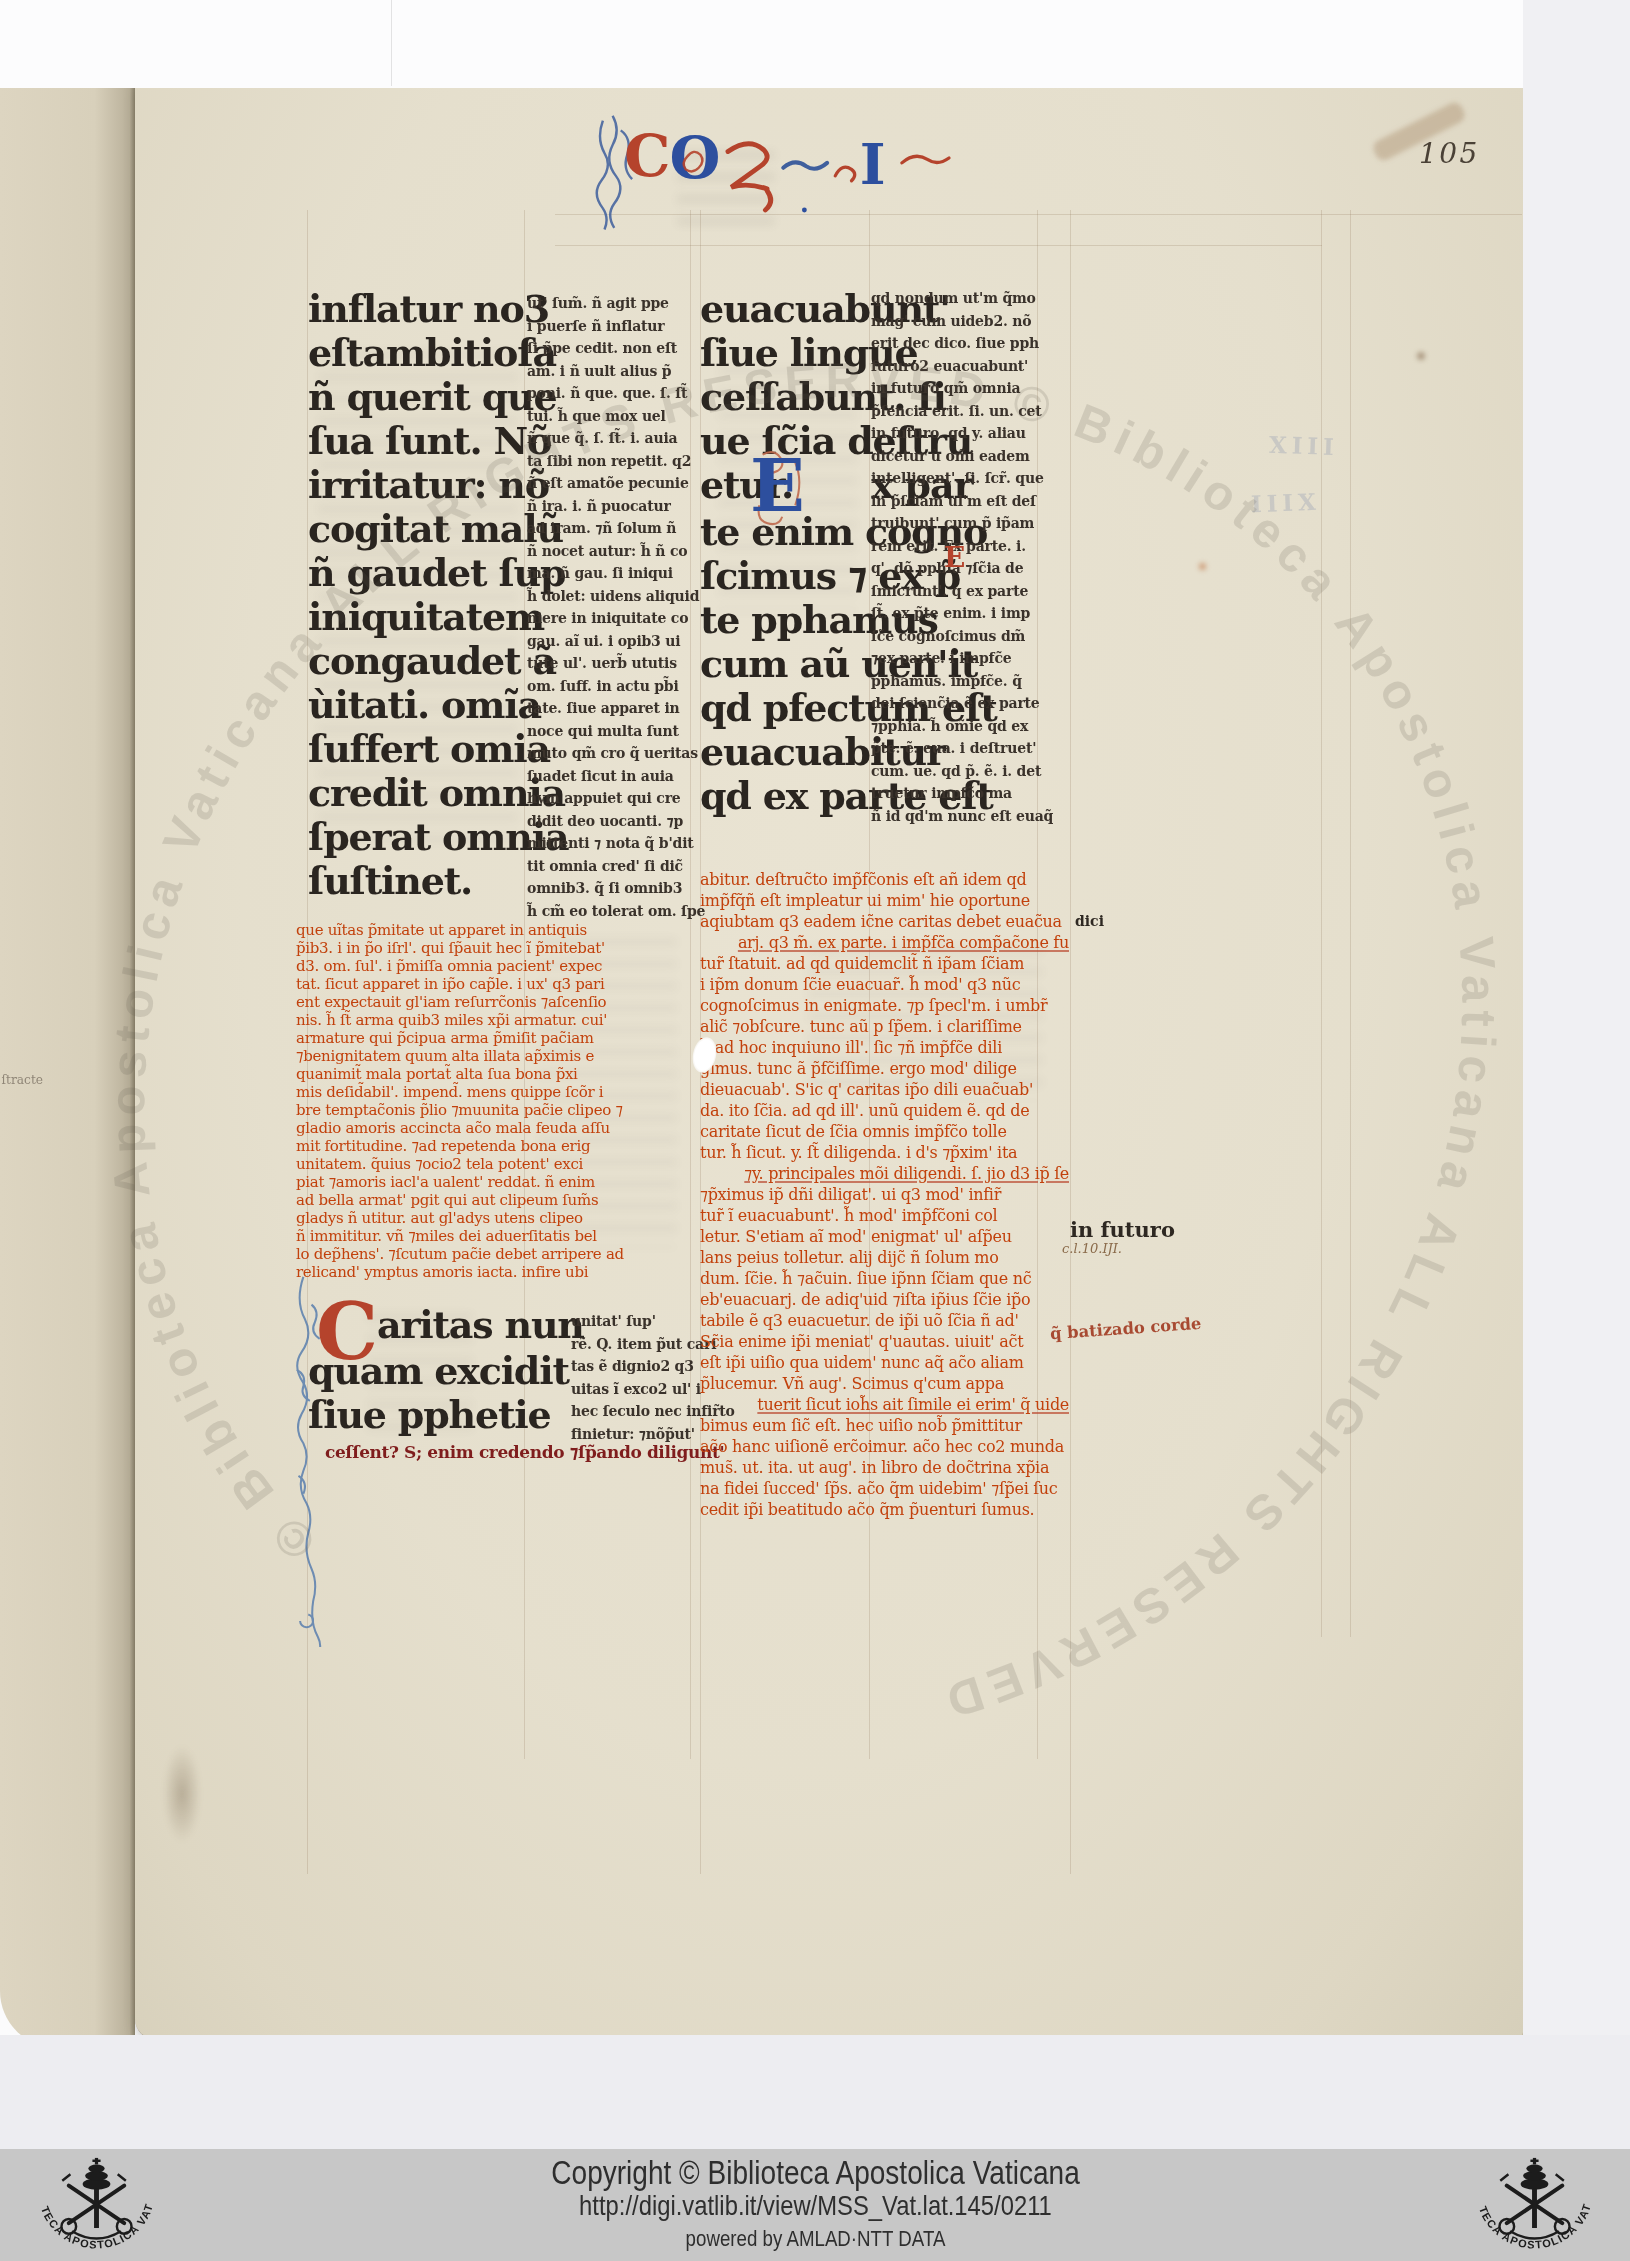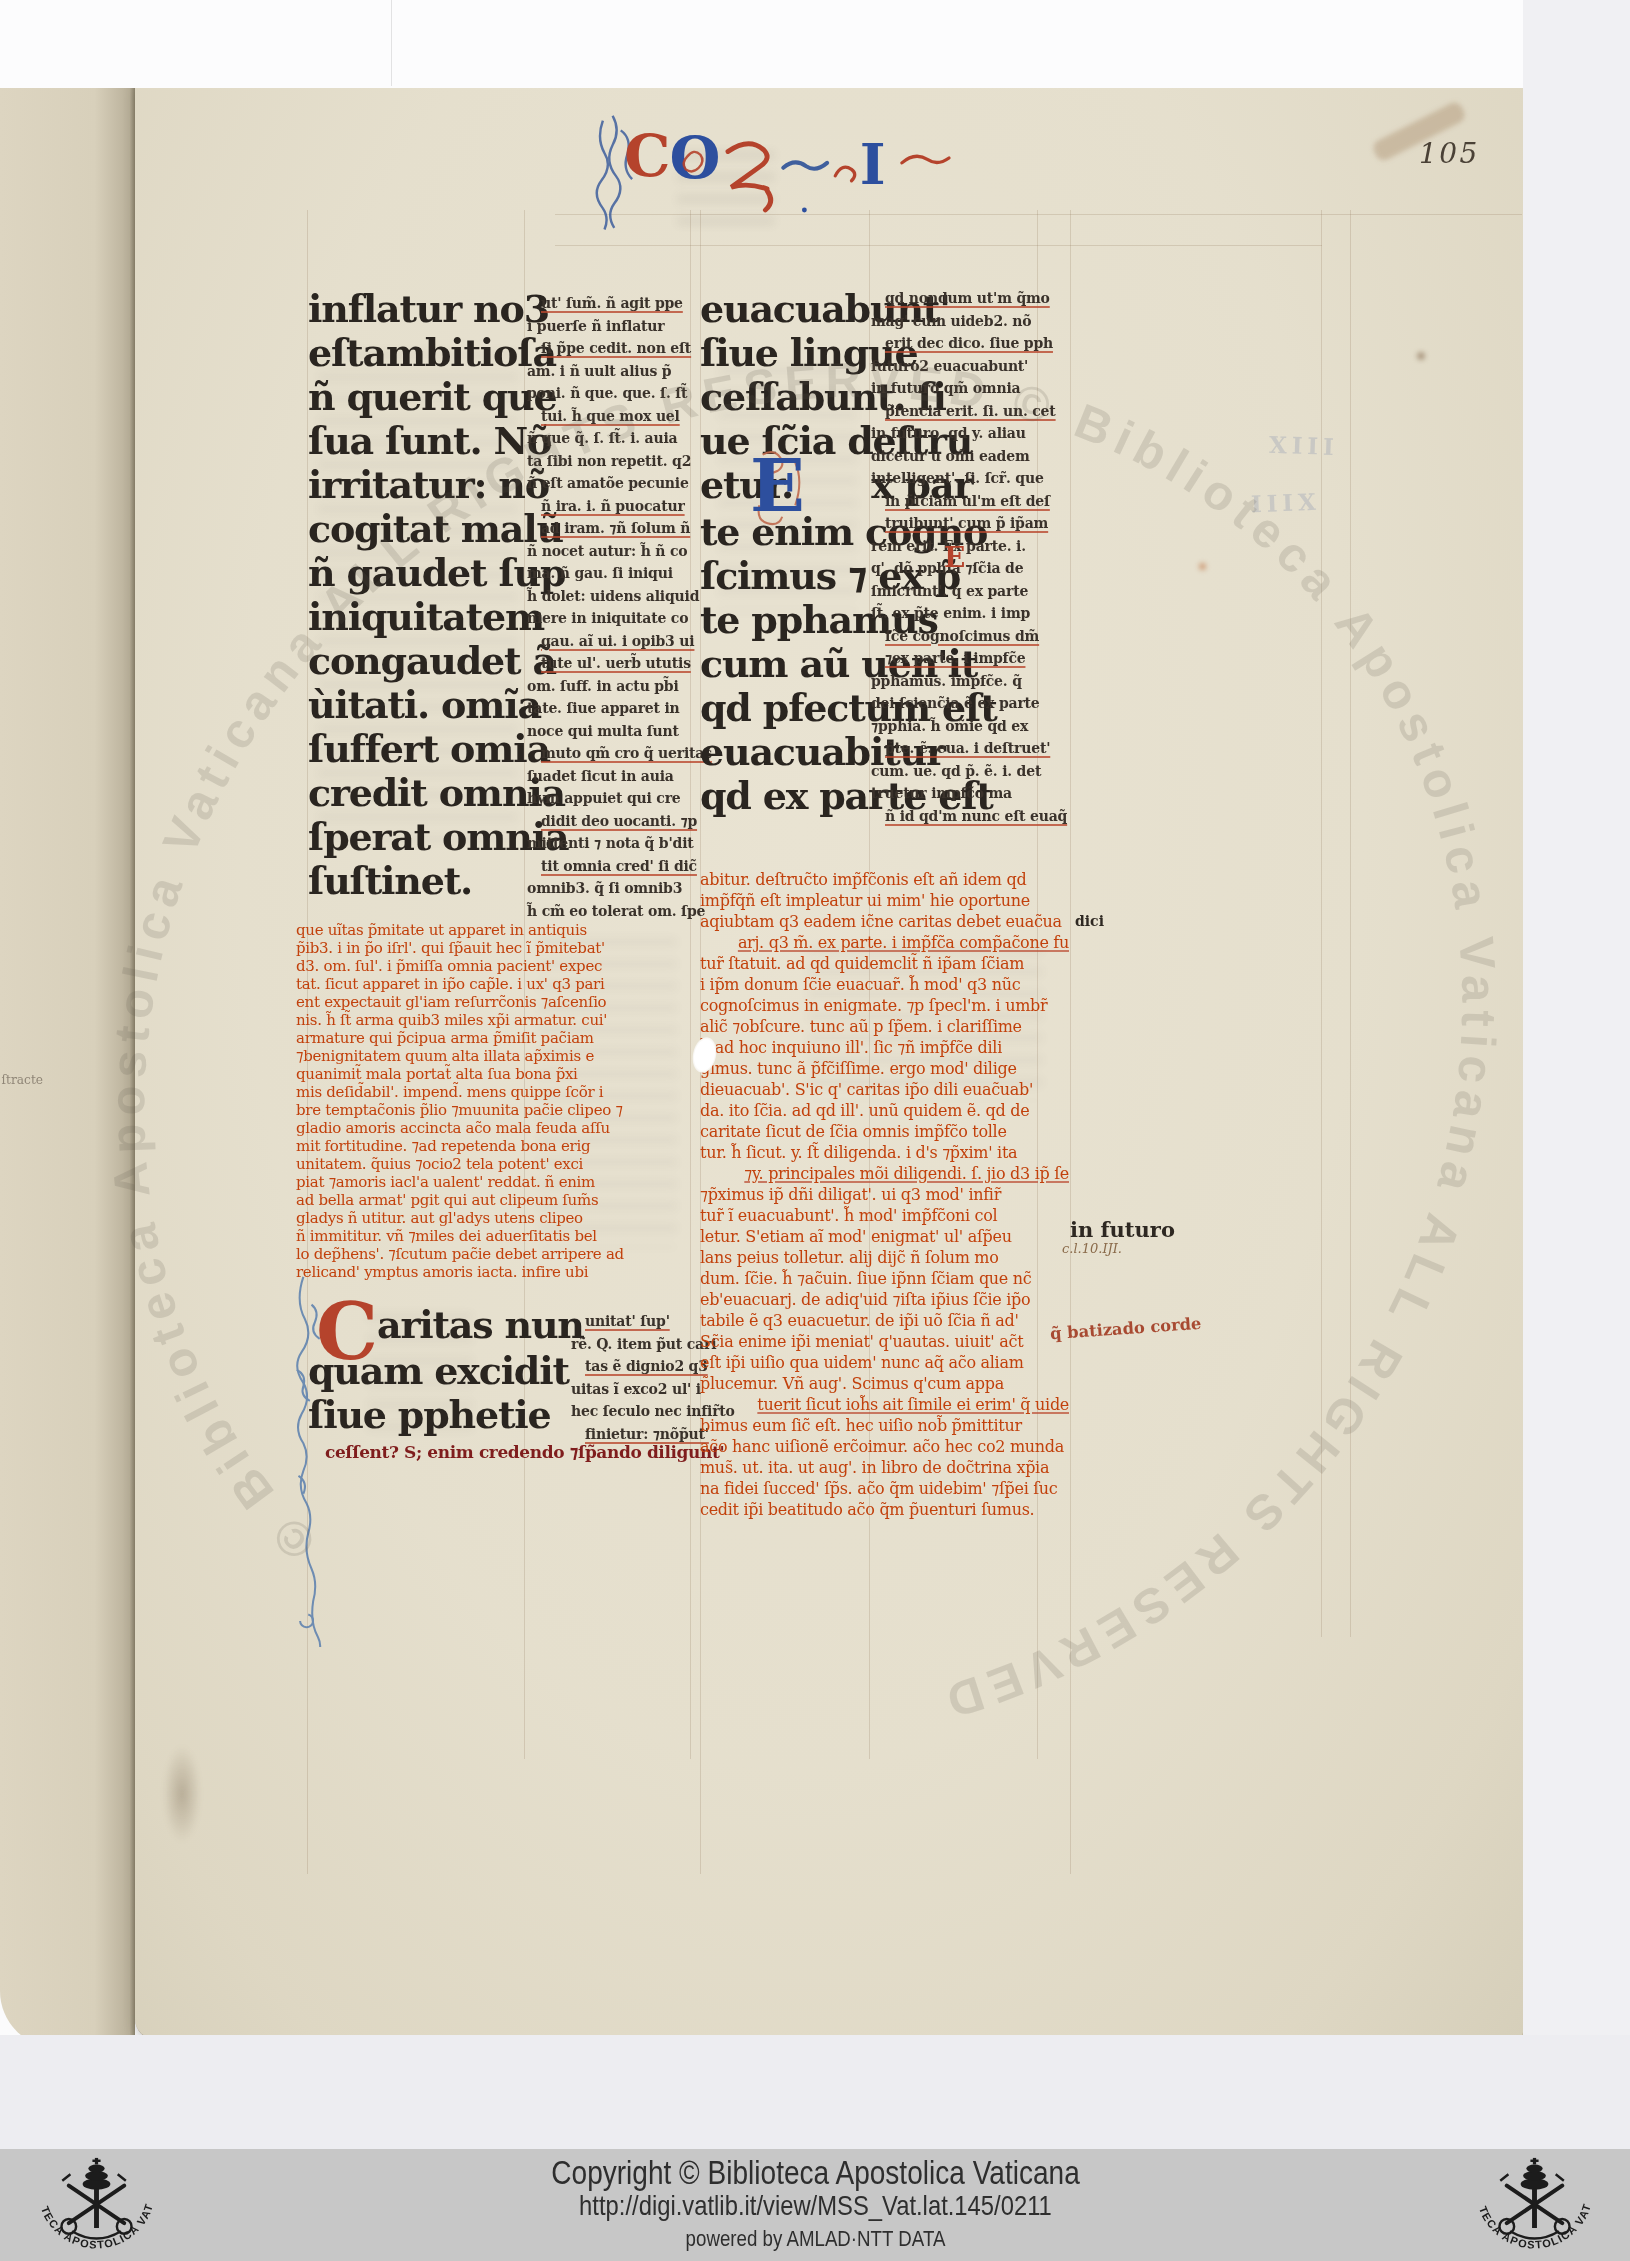--- a/index.html
+++ b/index.html
@@ -23,22 +23,22 @@
         box-shadow:0 2.4px 11.4px rgba(60,50,30,.25);}
   
   .vrule{width:0.8px;background:rgba(140,115,85,.22);}
   .hrule{height:0.8px;background:rgba(140,115,85,.22);}
   
   .bible{color:#2a2520;font-weight:700;font-size:38px;letter-spacing:-1.2px;}
   .bible .line{height:44px;line-height:44px;white-space:nowrap;}
   .gloss{color:#3a322b;font-weight:600;font-size:14px;letter-spacing:-0.2px;}
   .gloss .line{height:22.5px;line-height:22.5px;white-space:nowrap;}
   .gloss .line:nth-child(5n+1),.gloss .line:nth-child(7n+3){
-     text-decoration:underline;text-decoration-color:rgba(186,74,48,.8);
-     text-decoration-thickness:1.6px;text-underline-offset:3.3px;margin-left:14px;}
+     text-decoration-color:rgba(186,74,48,.8);
+     text-decoration-thickness:1.6px;text-underline-offset:3.3px;}
   .comm{color:#c2410c;font-weight:400;font-size:16px;letter-spacing:-0.3px;}
   .comm .line{white-space:nowrap;}
   .comm-left .line{height:18px;line-height:18px;font-size:15px;}
   .comm-right .line{height:21px;line-height:21px;}
   .comm-right .line:nth-child(11n+4){text-decoration:underline;
      text-decoration-color:rgba(186,74,48,.7);text-decoration-thickness:1.6px;text-underline-offset:2.4px;text-align:right;}
   .red-ini{color:#b5432c;font-weight:700;}
   .blue-ini{color:#2d4f9e;font-weight:700;}
   .catchline{color:#7f1d1d;font-weight:700;font-size:17px;white-space:nowrap;letter-spacing:-0.4px;}
   

